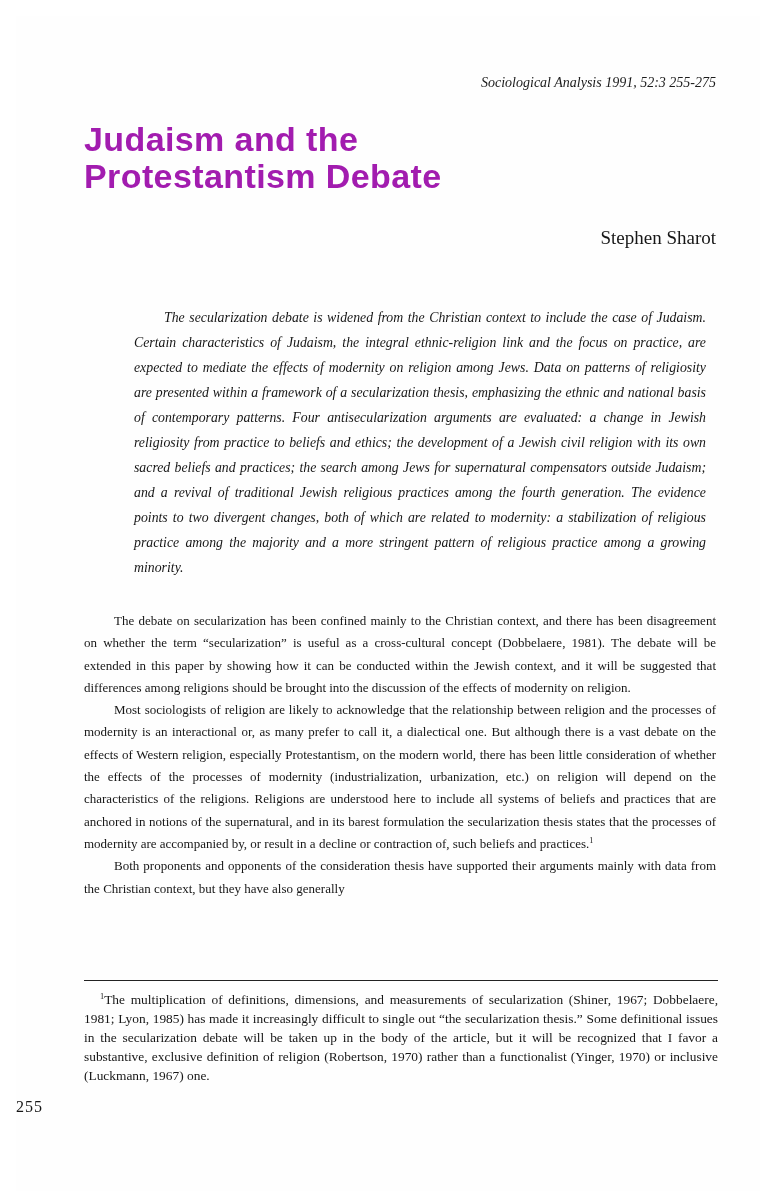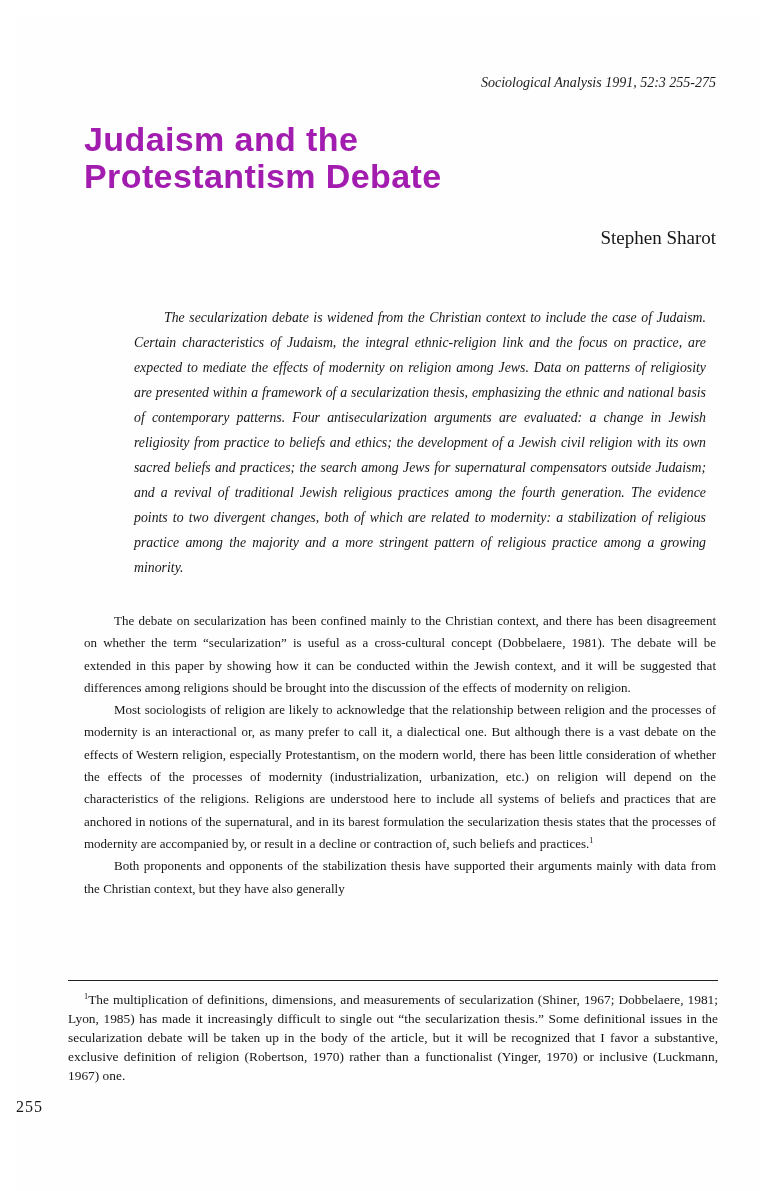--- a/index.html
+++ b/index.html
@@ -65,21 +65,21 @@
     margin: 0;
     text-indent: 30px;
   }
   sup {
     font-size: 62%;
     line-height: 0;
     vertical-align: super;
   }
   .footnote-block {
     position: absolute;
-    left: 52px;
+    left: 68px;
     right: 58px;
     top: 964px;
   }
   .footnote-rule {
     height: 0;
     border-top: 1.6px solid #222222;
   }
   .footnote {
     margin: 9px 0 0 0;
     font-size: 13.4px;
@@ -107,21 +107,21 @@
   <h1 class="title"><span>Judaism and the</span><br><span>Protestantism Debate</span></h1>
 
   <div class="author">Stephen Sharot</div>
 
 
   <div class="abstract">The secularization debate is widened from the Christian context to include the case of Judaism. Certain characteristics of Judaism, the integral ethnic-religion link and the focus on practice, are expected to mediate the effects of modernity on religion among Jews. Data on patterns of religiosity are presented within a framework of a secularization thesis, emphasizing the ethnic and national basis of contemporary patterns. Four antisecularization arguments are evaluated: a change in Jewish religiosity from practice to beliefs and ethics; the development of a Jewish civil religion with its own sacred beliefs and practices; the search among Jews for supernatural compensators outside Judaism; and a revival of traditional Jewish religious practices among the fourth generation. The evidence points to two divergent changes, both of which are related to modernity: a stabilization of religious practice among the majority and a more stringent pattern of religious practice among a growing minority.</div>
 
   <div class="body-text">
     <p class="body-p">The debate on secularization has been confined mainly to the Christian context, and there has been disagreement on whether the term “secularization” is useful as a cross-cultural concept (Dobbelaere, 1981). The debate will be extended in this paper by showing how it can be conducted within the Jewish context, and it will be suggested that differences among religions should be brought into the discussion of the effects of modernity on religion.</p>
     <p class="body-p"><span>Most sociologists of religion are likely to acknowledge that the relationship between religion and the processes of modernity is an interactional or, as many prefer to call it, a dialectical one. But although there is a vast debate on the effects of Western religion, especially Protestantism, on the modern world, there has been little consideration of whether the effects of the processes of modernity (industrialization, urbanization, etc.) on religion will depend on the characteristics of the religions. Religions are understood here to include all systems of beliefs and practices that are anchored in notions of the supernatural, and in its barest formulation the secularization thesis states that the processes of modernity are accompanied by, or result in a decline or contraction of, such beliefs and practices.</span><sup>1</sup></p>
-    <p class="body-p">Both proponents and opponents of the stabilization thesis have supported their arguments mainly with data from the Christian context, but they have also generally</p>
+    <p class="body-p">Both proponents and opponents of the consideration thesis have supported their arguments mainly with data from the Christian context, but they have also generally</p>
   </div>
 
   <div class="footnote-block">
     <div class="footnote-rule"></div>
     <p class="footnote"><sup>1</sup><span>The multiplication of definitions, dimensions, and measurements of secularization (Shiner, 1967; Dobbelaere, 1981; Lyon, 1985) has made it increasingly difficult to single out “the secularization thesis.” Some definitional issues in the secularization debate will be taken up in the body of the article, but it will be recognized that I favor a substantive, exclusive definition of religion (Robertson, 1970) rather than a functionalist (Yinger, 1970) or inclusive (Luckmann, 1967) one.</span></p>
   </div>
 
   <div class="page-number">255</div>
 
 </div>

